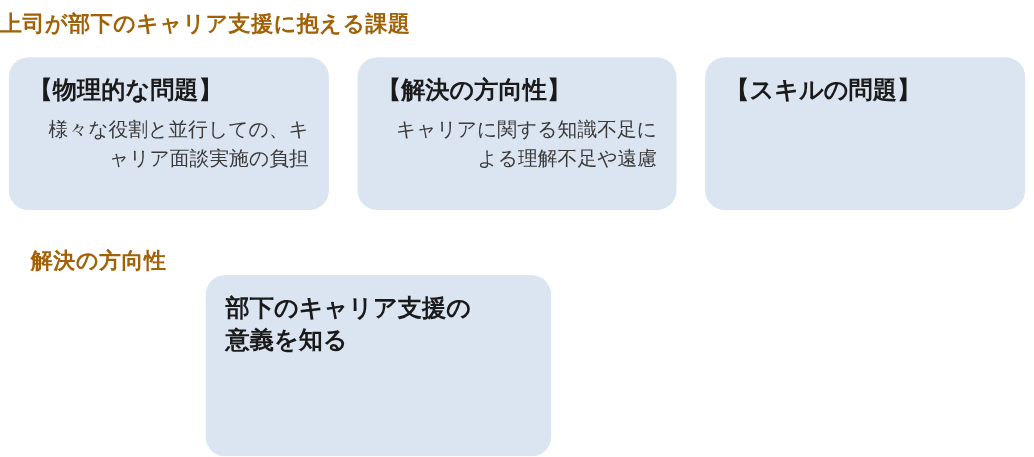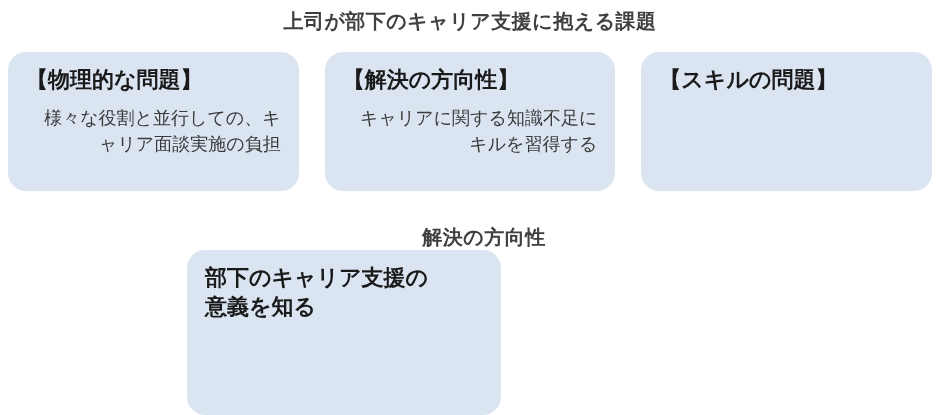--- a/index.html
+++ b/index.html
@@ -15,24 +15,23 @@
     position: relative;
     width: 940px;
     height: 415px;
     background: #ffffff;
     overflow: hidden;
   }
   .section-title {
     position: absolute;
     left: 0;
     right: 0;
-    text-align: center;
     font-weight: 700;
     font-size: 20px;
-    color: #404040;
+    color: #a16207;
     letter-spacing: 0.5px;
   }
   #title-challenges { top: 8px; }
   #title-solutions  { top: 224px; padding-left: 28px; }
 
   .row {
     position: absolute;
     display: flex;
   }
   .row-challenges {
@@ -60,21 +59,20 @@
     width: 314px;
     height: 165px;
     margin-left: 12px;
   }
   .box-heading {
     font-weight: 700;
     font-size: 22px;
     line-height: 1.32;
     color: #1a1a1a;
     white-space: pre-line;
-    font-family: Liberation Mono, monospace;
   }
   .box-body {
     margin-top: 9px;
     font-size: 18px;
     line-height: 1.45;
     color: #3a3a3a;
     white-space: pre-line;
     text-align: right;
   }
   .solution-box .box-body {
@@ -90,21 +88,21 @@
 
   <div class="row row-challenges">
     <div class="box challenge-box">
       <div class="box-heading">【物理的な問題】</div>
       <div class="box-body">様々な役割と並行しての、キ
 ャリア面談実施の負担</div>
     </div>
     <div class="box challenge-box">
       <div class="box-heading">【解決の方向性】</div>
       <div class="box-body">キャリアに関する知識不足に
-キルを習得する</div>
+よる理解不足や遠慮</div>
     </div>
     <div class="box challenge-box">
       <div class="box-heading">【スキルの問題】</div>
     </div>
   </div>
 
   <div class="section-title" id="title-solutions">解決の方向性</div>
 
   <div class="row row-solutions">
     <div class="box solution-box">

